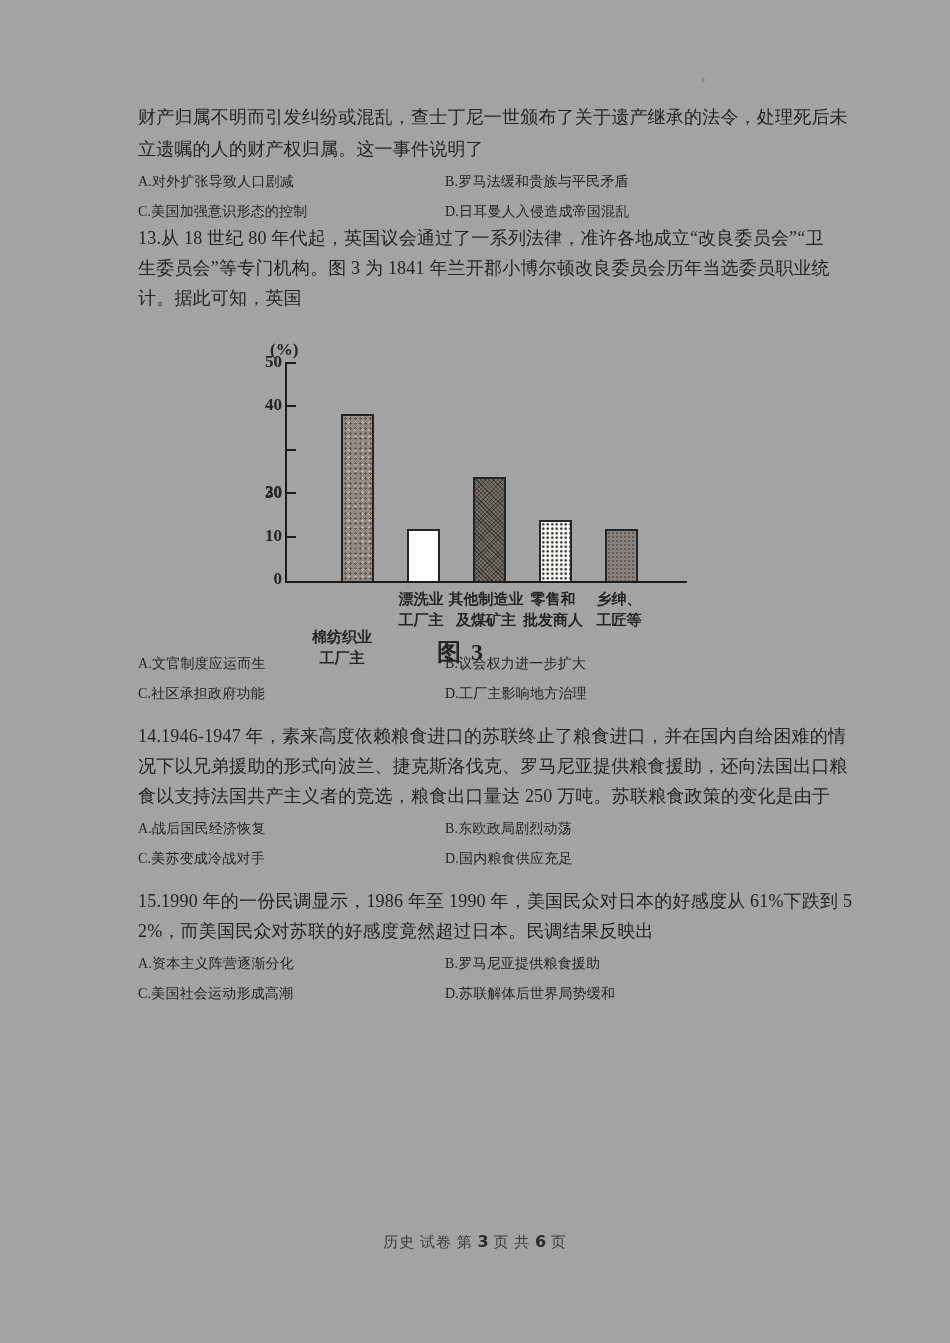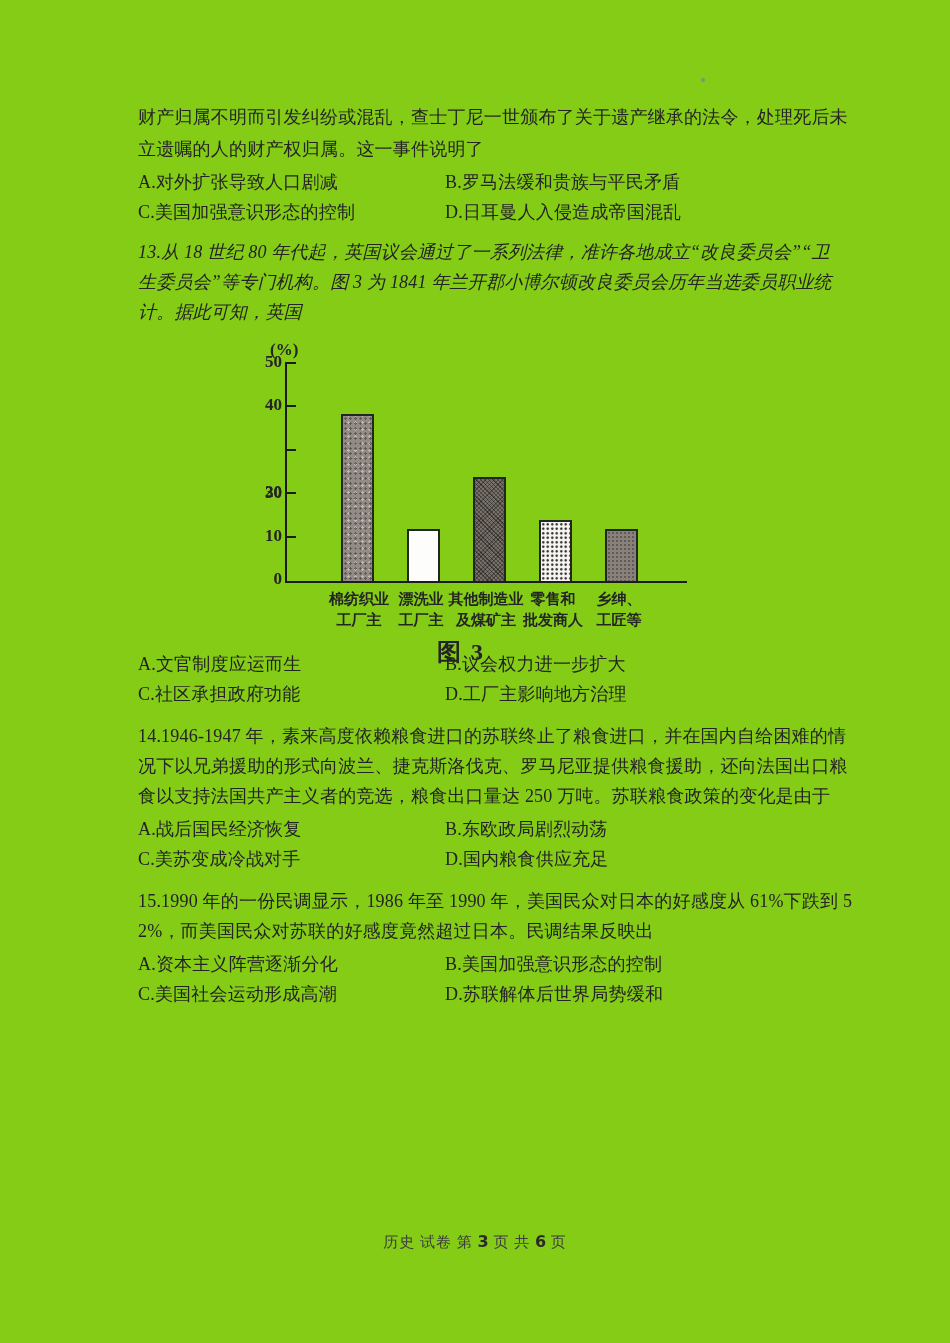--- a/index.html
+++ b/index.html
@@ -1,30 +1,30 @@
 <!DOCTYPE html>
 <html><head>
 <meta charset="utf-8">
 <style>
   html,body{margin:0;padding:0;background:#e8e8e8;}
   .page{
     position:relative;width:950px;height:1343px;margin:0 auto;
-    background:#84cc16;color:#242424;
+    background:#a3a3a3;color:#242424;
     font-family:"Liberation Serif","DejaVu Serif",serif;
     overflow:hidden;
   }
   
   .para{position:absolute;left:138px;width:708px;font-size:18px;line-height:30px;}
   .para .ln{white-space:nowrap;letter-spacing:.2px;}
   .para-q12{top:101px;line-height:32px;}
-  .para-q13{top:237px;font-style:italic;}
+  .para-q13{top:223px;}
   .para-q14{top:721px;}
   .para-q15{top:886px;}
   
-  .opt-row{position:absolute;left:138px;width:708px;height:30px;font-size:18px;line-height:24px;}
+  .opt-row{position:absolute;left:138px;width:708px;height:30px;font-size:14px;line-height:24px;}
   .opt-row .opt-a{position:absolute;left:0;white-space:nowrap;letter-spacing:.2px;}
   .opt-row .opt-b{position:absolute;left:307px;white-space:nowrap;letter-spacing:.2px;}
   .row-q12-1{top:170px;} .row-q12-2{top:200px;}
   .row-q13-1{top:652px;} .row-q13-2{top:682px;}
   .row-q14-1{top:817px;} .row-q14-2{top:847px;}
   .row-q15-1{top:952px;} .row-q15-2{top:982px;}
   
   .stray-dot{position:absolute;left:701px;top:78px;width:4px;height:4px;border-radius:50%;background:#8a8a8a;}
   
   .chart{position:absolute;left:250px;top:340px;width:460px;height:322px;}
@@ -52,21 +52,21 @@
     background-color:#f6f5f2;
     background-image:radial-gradient(#2e2e2e 1.1px,transparent 1.35px);
     background-size:4.5px 4.5px;}
   .bar5{left:318px;
     background-color:#89827c;
     background-image:radial-gradient(rgba(50,44,38,.45) 1px,transparent 1.3px);
     background-size:4px 4px;}
   .cat{position:absolute;top:249px;width:140px;text-align:center;
        font-family:"DejaVu Sans","Liberation Sans",sans-serif;
        font-weight:bold;font-size:15px;line-height:21px;color:#242424;}
-  .cat1{left:39px;} .cat2{left:101px;} .cat3{left:166px;} .cat4{left:233px;} .cat5{left:299px;}
+  .cat1{left:22px;margin-top:38px;} .cat2{left:101px;} .cat3{left:166px;} .cat4{left:233px;} .cat5{left:299px;}
   .caption{position:absolute;top:296px;left:1px;width:420px;text-align:center;
            font-weight:bold;font-size:24px;letter-spacing:2px;}
   
   .footer{position:absolute;top:1232px;left:0;width:950px;text-align:center;
           color:#3c3c3c;font-size:15px;letter-spacing:1px;}
   .footer .num{font-family:"DejaVu Sans","Liberation Sans",sans-serif;
                font-weight:bold;font-size:16px;color:#2a2a2a;letter-spacing:0;}
 </style>
 </head>
 <body>
@@ -159,21 +159,21 @@
     <span class="opt-a">C.美苏变成冷战对手</span>
     <span class="opt-b">D.国内粮食供应充足</span>
   </div>
 
   <div class="para para-q15">
     <div class="ln">15.1990 年的一份民调显示，1986 年至 1990 年，美国民众对日本的好感度从 61%下跌到 5</div>
     <div class="ln">2%，而美国民众对苏联的好感度竟然超过日本。民调结果反映出</div>
   </div>
   <div class="opt-row row-q15-1">
     <span class="opt-a">A.资本主义阵营逐渐分化</span>
-    <span class="opt-b">B.美国加强意识形态的控制</span>
+    <span class="opt-b">B.罗马尼亚提供粮食援助</span>
   </div>
   <div class="opt-row row-q15-2">
     <span class="opt-a">C.美国社会运动形成高潮</span>
     <span class="opt-b">D.苏联解体后世界局势缓和</span>
   </div>
 
   <div class="footer">
     <span>历史 试卷 第 </span><span class="num">3</span><span> 页 共 </span><span class="num">6</span><span> 页</span>
   </div>
 

